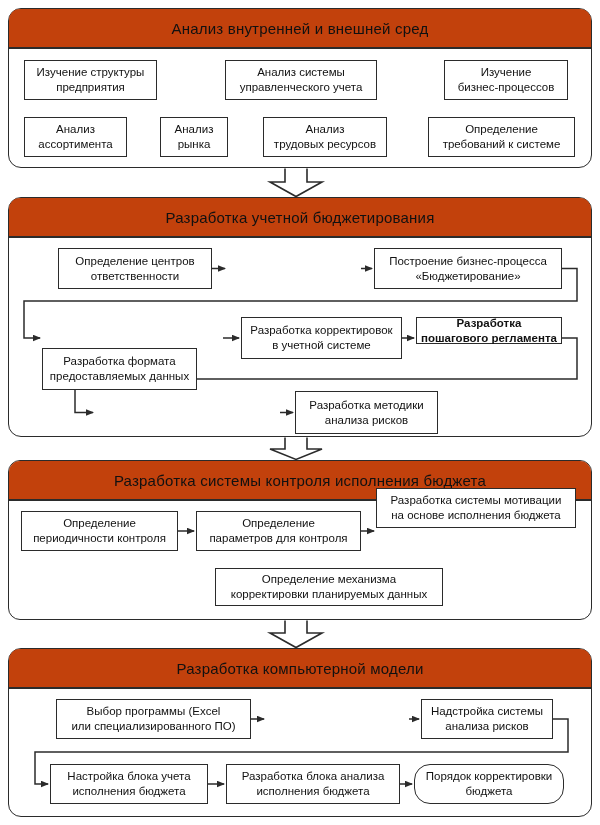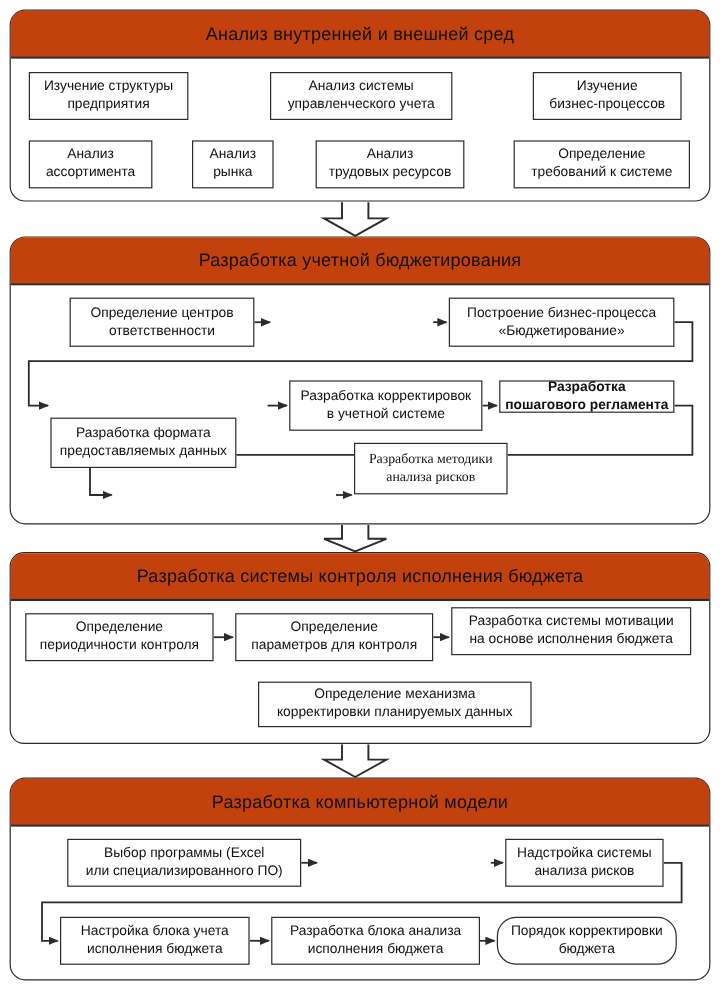--- a/index.html
+++ b/index.html
@@ -71,28 +71,28 @@
   <div class="box" style="left:58px;top:248px;width:154px;height:41px;">Определение центров
 ответственности</div>
   <div class="box" style="left:374px;top:248px;width:188px;height:41px;">Построение бизнес-процесса
 «Бюджетирование»</div>
   <div class="box" style="left:42px;top:317px;width:155px;height:42px;margin-top:31px;">Разработка формата
 предоставляемых данных</div>
   <div class="box" style="left:241px;top:317px;width:161px;height:42px;">Разработка корректировок
 в учетной системе</div>
   <div class="box" style="left:416px;top:317px;width:146px;height:27px;font-weight:bold;">Разработка
 пошагового регламента</div>
-  <div class="box" style="left:295px;top:369px;width:128px;height:43px;font-family:Liberation Serif, serif;">Разработка методики
+  <div class="box" style="left:295px;top:391px;width:143px;height:43px;">Разработка методики
 анализа рисков</div>
 
   <div class="box" style="left:21px;top:511px;width:157px;height:40px;">Определение
 периодичности контроля</div>
   <div class="box" style="left:196px;top:511px;width:165px;height:40px;">Определение
 параметров для контроля</div>
-  <div class="box" style="left:376px;top:506px;width:200px;height:40px;">Разработка системы мотивации
+  <div class="box" style="left:376px;top:488px;width:200px;height:40px;">Разработка системы мотивации
 на основе исполнения бюджета</div>
   <div class="box" style="left:215px;top:568px;width:228px;height:38px;">Определение механизма
 корректировки планируемых данных</div>
 
   <div class="box" style="left:56px;top:699px;width:195px;height:40px;">Выбор программы (Excel
 или специализированного ПО)</div>
   <div class="box" style="left:421px;top:699px;width:132px;height:40px;">Надстройка системы
 анализа рисков</div>
   <div class="box" style="left:50px;top:764px;width:158px;height:40px;">Настройка блока учета
 исполнения бюджета</div>

